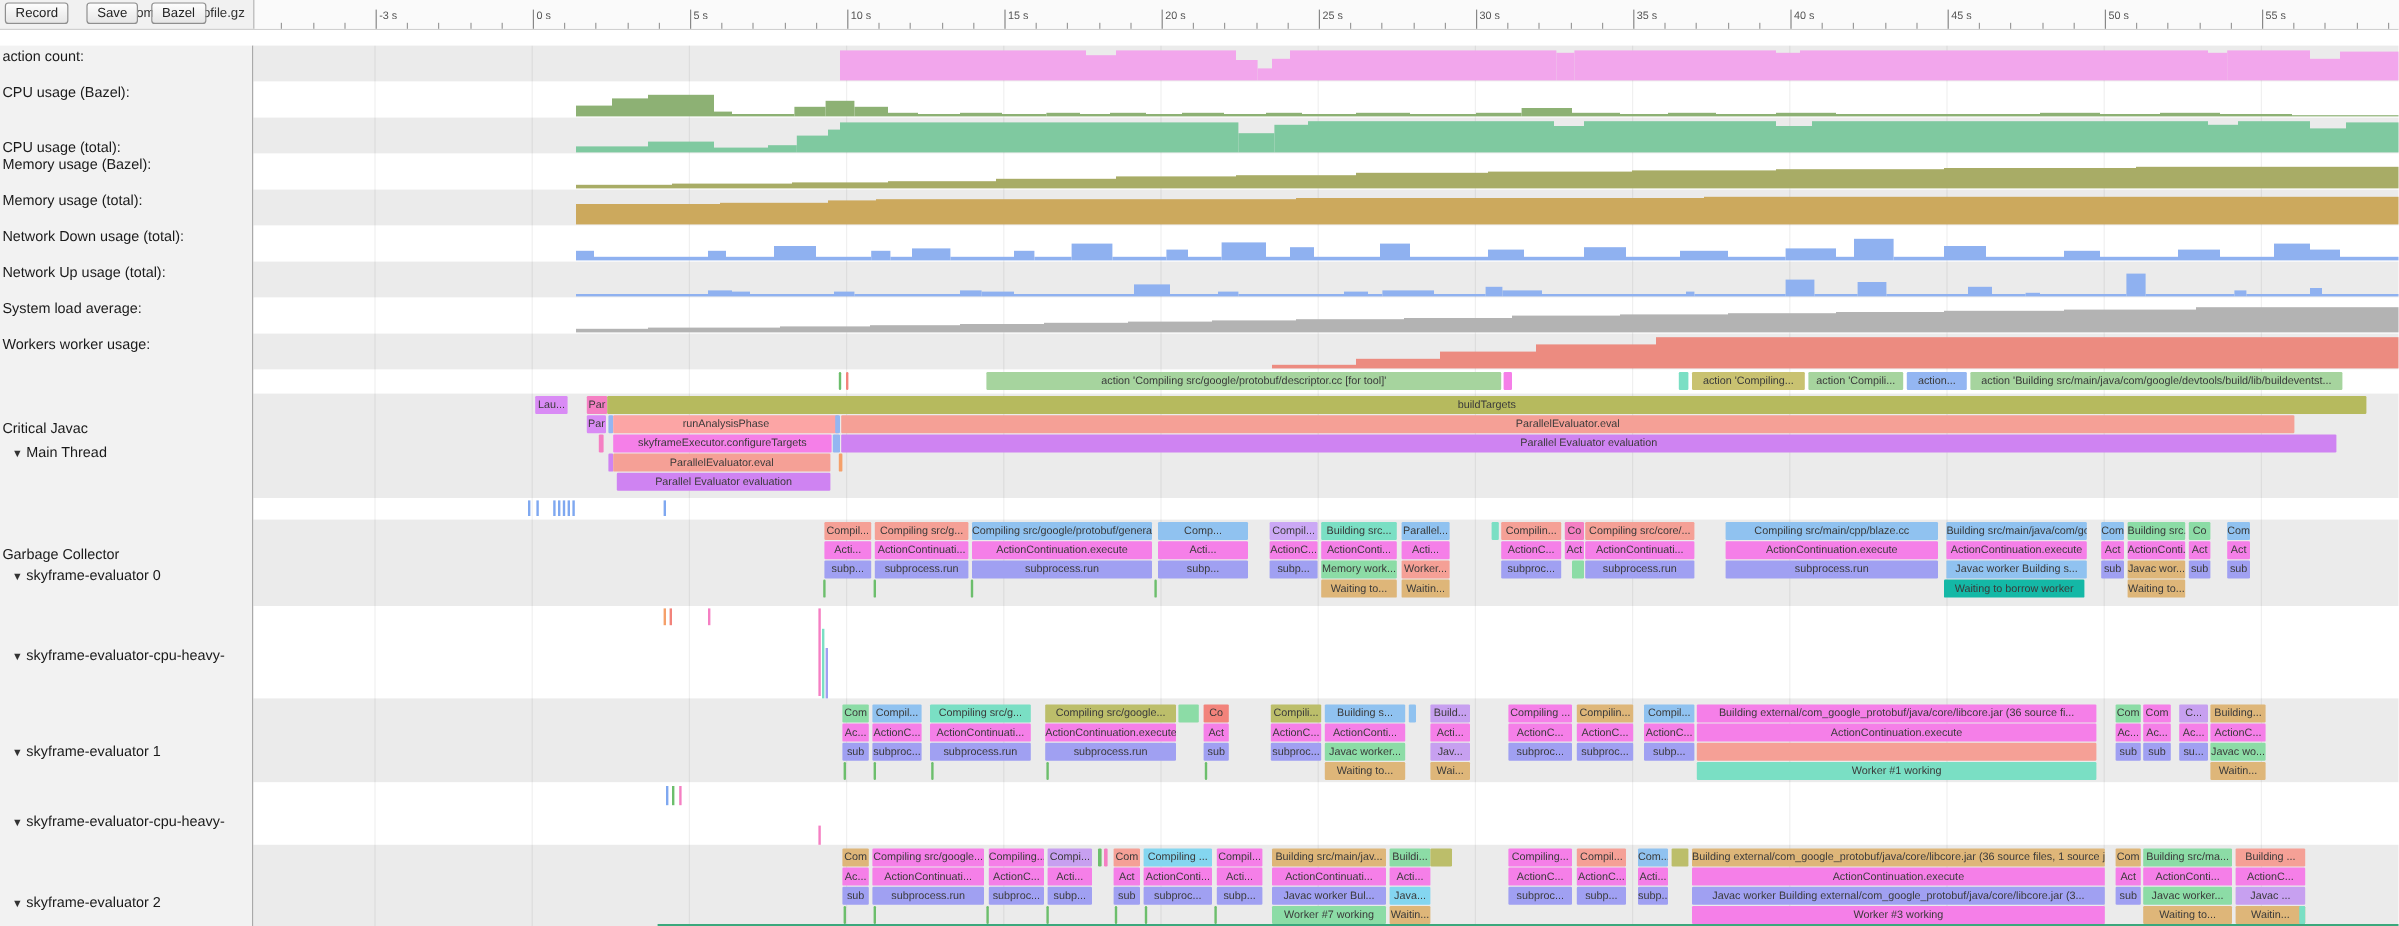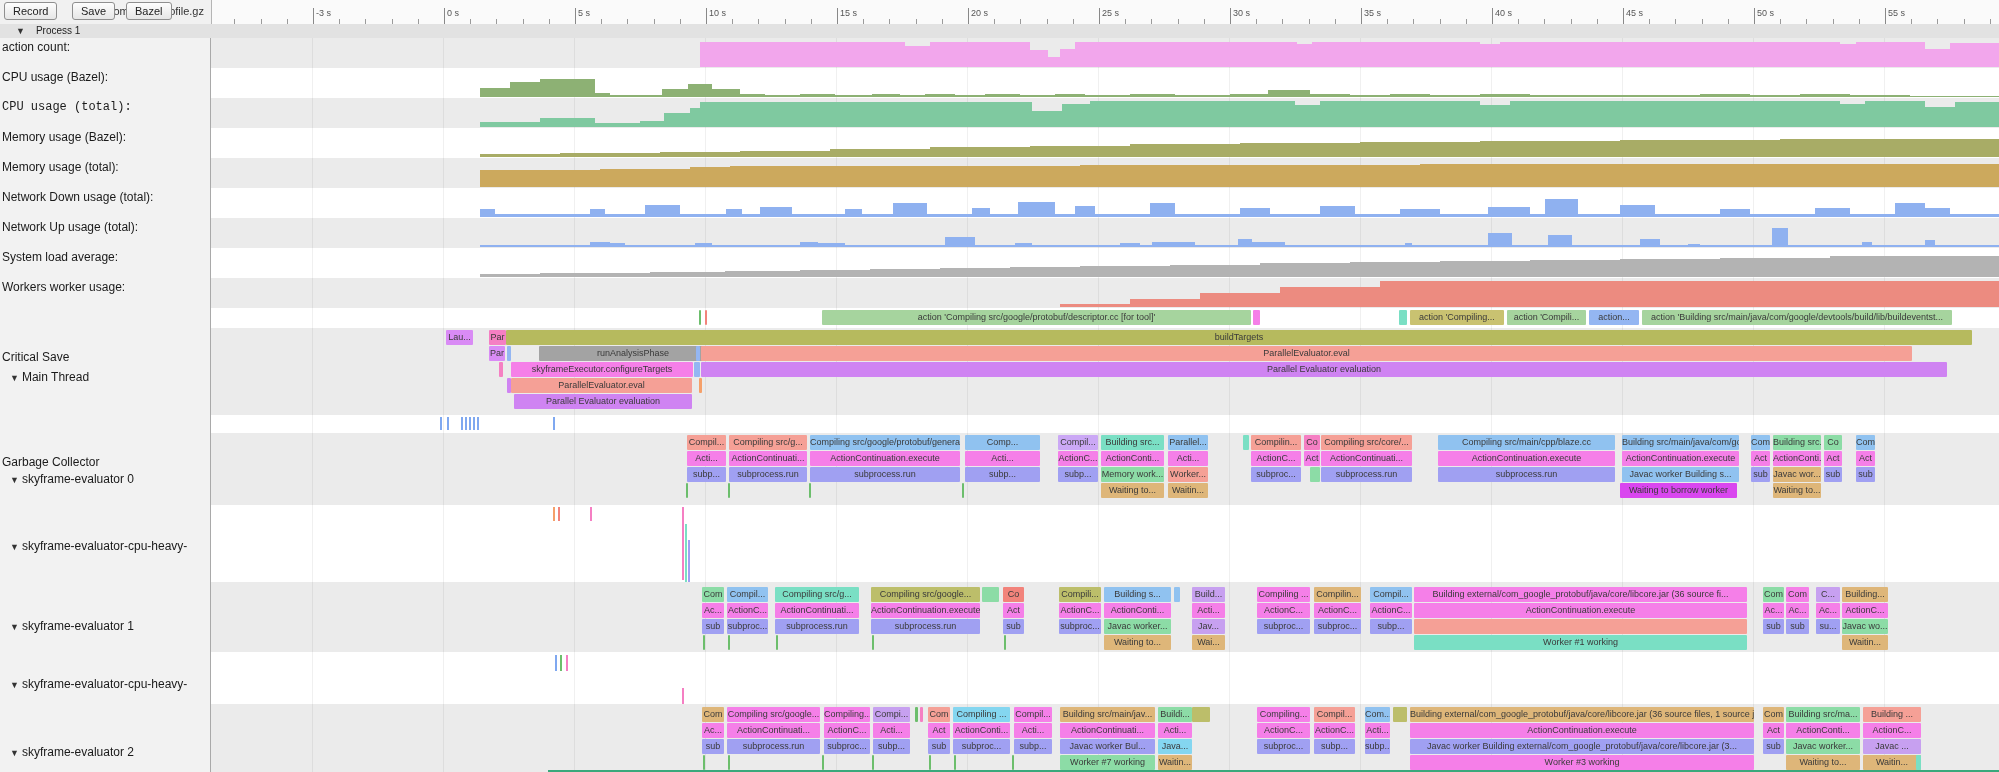--- a/index.html
+++ b/index.html
@@ -112,21 +112,20 @@
       <div class="rlab" style="left: 628px;">15 s</div>
       <div class="rlab" style="left: 759px;">20 s</div>
       <div class="rlab" style="left: 890px;">25 s</div>
       <div class="rlab" style="left: 1021px;">30 s</div>
       <div class="rlab" style="left: 1152px;">35 s</div>
       <div class="rlab" style="left: 1283px;">40 s</div>
       <div class="rlab" style="left: 1414px;">45 s</div>
       <div class="rlab" style="left: 1545px;">50 s</div>
       <div class="rlab" style="left: 1676px;">55 s</div>
     </div>
-  <div id="prochdr"><span><span class="garrow">▼</span><span>Process 1</span></span></div>
   <div id="tracks">
       <div class="band" style="top: 38px; height: 30px; background: rgb(235, 235, 235);"></div>
       <div class="band" style="top: 68px; height: 30px; background: rgb(255, 255, 255);"></div>
       <div class="band" style="top: 98px; height: 30px; background: rgb(235, 235, 235);"></div>
       <div class="band" style="top: 128px; height: 30px; background: rgb(255, 255, 255);"></div>
       <div class="band" style="top: 158px; height: 30px; background: rgb(235, 235, 235);"></div>
       <div class="band" style="top: 188px; height: 30px; background: rgb(255, 255, 255);"></div>
       <div class="band" style="top: 218px; height: 30px; background: rgb(235, 235, 235);"></div>
       <div class="band" style="top: 248px; height: 30px; background: rgb(255, 255, 255);"></div>
       <div class="band" style="top: 278px; height: 30px; background: rgb(235, 235, 235);"></div>
@@ -348,21 +347,21 @@
       <div class="tspan" style="left: 1399px; top: 310px; width: 8px; background: rgb(122, 223, 196);"></div>
       <div class="tspan" style="left: 1410px; top: 310px; width: 94px; background: rgb(201, 194, 113);">action 'Compiling...</div>
       <div class="tspan" style="left: 1507px; top: 310px; width: 79px; background: rgb(166, 212, 158);">action 'Compili...</div>
       <div class="tspan" style="left: 1589px; top: 310px; width: 50px; background: rgb(148, 182, 242);">action...</div>
       <div class="tspan" style="left: 1642px; top: 310px; width: 310px; background: rgb(166, 212, 158);">action 'Building src/main/java/com/google/devtools/build/lib/buildeventst...</div>
       <div class="tspan" style="left: 446px; top: 330px; width: 27px; background: rgb(217, 139, 245);">Lau...</div>
       <div class="tspan" style="left: 489px; top: 330px; width: 17px; background: rgb(245, 127, 195);">Par</div>
       <div class="tspan" style="left: 506px; top: 330px; width: 1466px; background: rgb(182, 186, 94);">buildTargets</div>
       <div class="tspan" style="left: 489px; top: 346px; width: 16px; background: rgb(217, 139, 245);">Par</div>
       <div class="tspan" style="left: 507px; top: 346px; width: 4px; background: rgb(148, 182, 242);"></div>
-      <div class="tspan" style="left: 511px; top: 346px; width: 188px; background: #a3a3a3; margin-left: 28px;">runAnalysisPhase</div>
+      <div class="tspan" style="left: 511px; top: 346px; width: 188px; background: #fca5a5;">runAnalysisPhase</div>
       <div class="tspan" style="left: 696px; top: 346px; width: 4px; background: rgb(148, 182, 242);"></div>
       <div class="tspan" style="left: 701px; top: 346px; width: 1211px; background: rgb(245, 160, 150);">ParallelEvaluator.eval</div>
       <div class="tspan" style="left: 499px; top: 362px; width: 4px; background: rgb(245, 127, 195);"></div>
       <div class="tspan" style="left: 511px; top: 362px; width: 182px; background: rgb(245, 127, 232);">skyframeExecutor.configureTargets</div>
       <div class="tspan" style="left: 694px; top: 362px; width: 6px; background: rgb(148, 182, 242);"></div>
       <div class="tspan" style="left: 701px; top: 362px; width: 1246px; background: rgb(207, 131, 242);">Parallel Evaluator evaluation</div>
       <div class="tspan" style="left: 507px; top: 378px; width: 4px; background: rgb(207, 131, 242);"></div>
       <div class="tspan" style="left: 511px; top: 378px; width: 181px; background: rgb(245, 160, 150);">ParallelEvaluator.eval</div>
       <div class="tspan" style="left: 699px; top: 378px; width: 3px; background: rgb(245, 160, 106);"></div>
       <div class="tspan" style="left: 514px; top: 394px; width: 178px; background: rgb(207, 131, 242);">Parallel Evaluator evaluation</div>
@@ -398,21 +397,21 @@
       <div class="tspan" style="left: 1310px; top: 467px; width: 10px; background: rgb(140, 220, 166);"></div>
       <div class="tspan" style="left: 1321px; top: 435px; width: 91px; background: rgb(245, 160, 150);">Compiling src/core/...</div>
       <div class="tspan" style="left: 1321px; top: 451px; width: 91px; background: rgb(245, 127, 232);">ActionContinuati...</div>
       <div class="tspan" style="left: 1321px; top: 467px; width: 91px; background: rgb(160, 160, 242);">subprocess.run</div>
       <div class="tspan" style="left: 1438px; top: 435px; width: 177px; background: rgb(144, 194, 240);">Compiling src/main/cpp/blaze.cc</div>
       <div class="tspan" style="left: 1438px; top: 451px; width: 177px; background: rgb(245, 127, 232);">ActionContinuation.execute</div>
       <div class="tspan" style="left: 1438px; top: 467px; width: 177px; background: rgb(160, 160, 242);">subprocess.run</div>
       <div class="tspan" style="left: 1622px; top: 435px; width: 117px; background: rgb(144, 194, 240);">Building src/main/java/com/go...</div>
       <div class="tspan" style="left: 1622px; top: 451px; width: 117px; background: rgb(245, 127, 232);">ActionContinuation.execute</div>
       <div class="tspan" style="left: 1622px; top: 467px; width: 117px; background: rgb(144, 194, 240);">Javac worker Building s...</div>
-      <div class="tspan" style="left: 1620px; top: 483px; width: 117px; background: #d946ef;">Waiting to borrow worker</div>
+      <div class="tspan" style="left: 1620px; top: 483px; width: 117px; background: #14b8a6;">Waiting to borrow worker</div>
       <div class="tspan" style="left: 1751px; top: 435px; width: 19px; background: rgb(144, 194, 240);">Com</div>
       <div class="tspan" style="left: 1751px; top: 451px; width: 19px; background: rgb(245, 127, 232);">Act</div>
       <div class="tspan" style="left: 1751px; top: 467px; width: 19px; background: rgb(160, 160, 242);">sub</div>
       <div class="tspan" style="left: 1773px; top: 435px; width: 48px; background: rgb(140, 220, 166);">Building src...</div>
       <div class="tspan" style="left: 1773px; top: 451px; width: 48px; background: rgb(245, 127, 232);">ActionConti...</div>
       <div class="tspan" style="left: 1773px; top: 467px; width: 48px; background: rgb(222, 182, 121);">Javac wor...</div>
       <div class="tspan" style="left: 1773px; top: 483px; width: 48px; background: rgb(222, 182, 121);">Waiting to...</div>
       <div class="tspan" style="left: 1824px; top: 435px; width: 18px; background: rgb(140, 220, 166);">Co</div>
       <div class="tspan" style="left: 1824px; top: 451px; width: 18px; background: rgb(245, 127, 232);">Act</div>
       <div class="tspan" style="left: 1824px; top: 467px; width: 18px; background: rgb(160, 160, 242);">sub</div>
@@ -563,28 +562,28 @@
       <div class="tick" style="left: 688px; top: 540px; width: 2px; height: 42px; background: rgb(160, 160, 242);"></div>
       <div class="tick" style="left: 555px; top: 655px; width: 2px; height: 16px; background: rgb(127, 168, 240);"></div>
       <div class="tick" style="left: 560px; top: 655px; width: 2px; height: 16px; background: rgb(108, 190, 108);"></div>
       <div class="tick" style="left: 566px; top: 655px; width: 2px; height: 16px; background: rgb(245, 127, 195);"></div>
       <div class="tick" style="left: 682px; top: 688px; width: 2px; height: 16px; background: rgb(245, 127, 195);"></div>
       <div class="tick" style="left: 548px; top: 770px; width: 1451px; height: 2px; background: rgb(58, 168, 124);"></div>
     </div>
   <div id="gutter">
       <div class="glabel" style="top: 2px;">action count:</div>
       <div class="glabel" style="top: 32px;">CPU usage (Bazel):</div>
-      <div class="glabel" style="top: 62px; font-family: Liberation Mono, monospace;">CPU usage (total):</div>
+      <div class="glabel" style="top: 78px;">CPU usage (total):</div>
       <div class="glabel" style="top: 92px;">Memory usage (Bazel):</div>
       <div class="glabel" style="top: 122px;">Memory usage (total):</div>
       <div class="glabel" style="top: 152px;">Network Down usage (total):</div>
       <div class="glabel" style="top: 182px; text-align: center;">Network Up usage (total):</div>
       <div class="glabel" style="top: 212px;">System load average:</div>
       <div class="glabel" style="top: 242px;">Workers worker usage:</div>
-      <div class="glabel" style="top: 312px; left: 2px;"><span>Critical Save</span></div>
+      <div class="glabel" style="top: 312px; left: 2px;"><span>Critical Javac</span></div>
       <div class="glabel" style="top: 332px;"><span class="garrow">▼</span><span>Main Thread</span></div>
       <div class="glabel" style="top: 417px; left: 2px;"><span>Garbage Collector</span></div>
       <div class="glabel" style="top: 434px;"><span class="garrow">▼</span><span>skyframe-evaluator 0</span></div>
       <div class="glabel" style="top: 501px;"><span class="garrow">▼</span><span>skyframe-evaluator-cpu-heavy-</span></div>
       <div class="glabel" style="top: 581px;"><span class="garrow">▼</span><span>skyframe-evaluator 1</span></div>
       <div class="glabel" style="top: 639px;"><span class="garrow">▼</span><span>skyframe-evaluator-cpu-heavy-</span></div>
       <div class="glabel" style="top: 707px;"><span class="garrow">▼</span><span>skyframe-evaluator 2</span></div>
     </div>
 </div>
 

